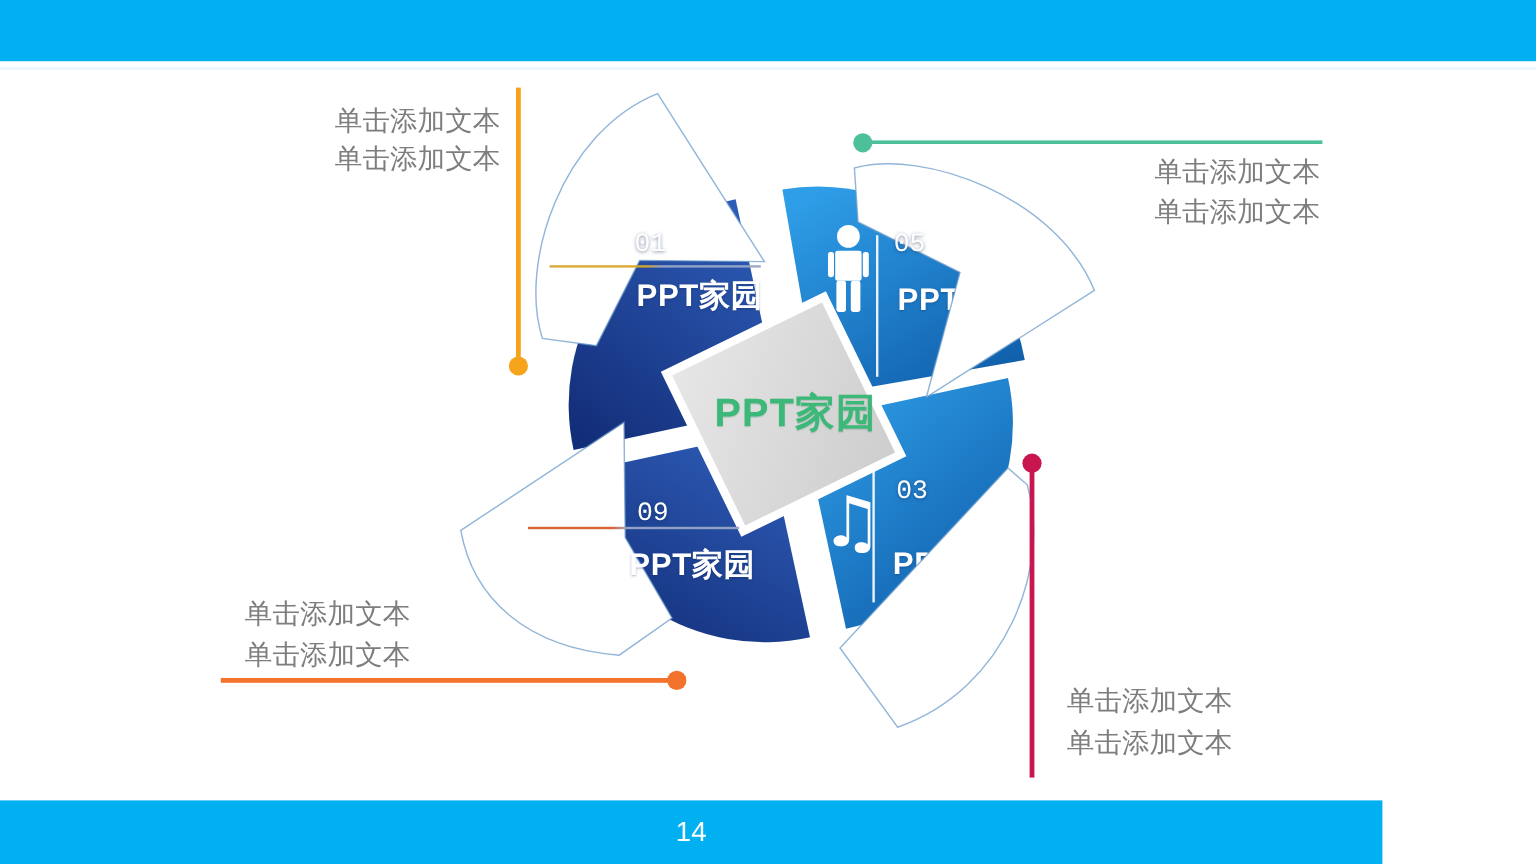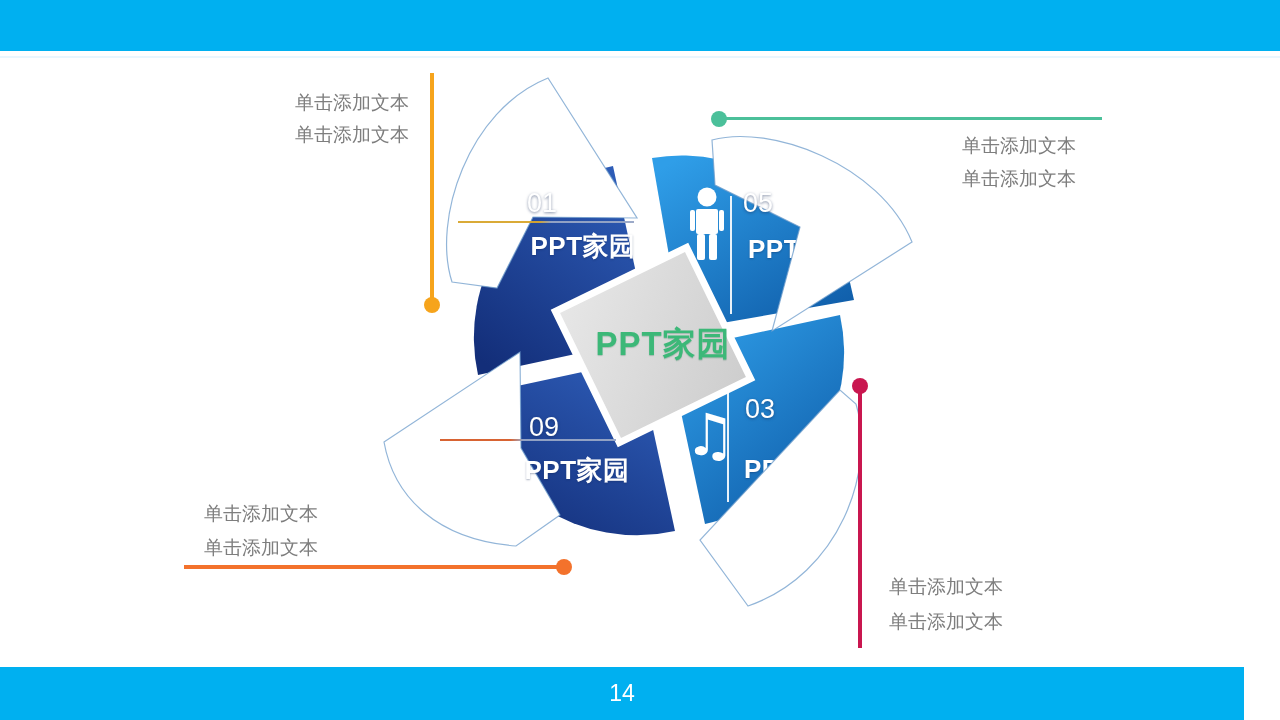--- a/index.html
+++ b/index.html
@@ -3,50 +3,50 @@
 <meta charset="utf-8">
 <style>
   html,body{margin:0;padding:0;}
   body{width:1280px;height:720px;position:relative;overflow:hidden;background:#ffffff;
        font-family:"Liberation Sans", sans-serif;}
   .abs{position:absolute;}
 
   
   .topbar{left:0;top:0;width:1280px;height:51px;background:#00B0F0;z-index:1;}
   .topbar-edge{left:0;top:56px;width:1280px;height:2px;background:#EAF6FD;z-index:1;}
-  .footbar{left:0;top:667px;width:1244px;height:53px;background:#00B0F0;z-index:6;
+  .footbar{left:0;top:667px;width:1152px;height:53px;background:#00B0F0;z-index:6;
            color:#ffffff;font-size:23px;text-align:center;line-height:53px;}
 
   
   .svg-layer{left:0;top:0;width:1280px;height:720px;}
   #base-layer{z-index:2;}
   #blade-layer{z-index:4;}
 
   
-  .seg-num{font-family:Liberation Sans, sans-serif;font-size:27px;color:#ffffff;
+  .seg-num{font-family:Liberation Mono, monospace;font-size:22px;color:#ffffff;
            text-align:center;width:60px;line-height:27px;
            text-shadow:0 1px 3px rgba(25,45,90,.55);z-index:5;}
   .seg-label{font-size:26px;font-weight:700;color:#ffffff;white-space:nowrap;
              text-shadow:0 1px 2px rgba(15,35,80,.35);letter-spacing:.5px;}
   .under-label{z-index:3;}
   .over-label{z-index:5;text-align:center;width:140px;}
   .seg-underline{height:2px;width:176px;z-index:5;opacity:.95;}
   .u01{background:linear-gradient(90deg,#D8A62C 0%,#D8A62C 46%,#97A6C6 53%,#97A6C6 100%);}
   .u04{background:linear-gradient(90deg,#D65B28 0%,#D65B28 40%,#97A6C6 47%,#97A6C6 100%);}
   .seg-vline{width:2px;background:rgba(255,255,255,.9);z-index:5;}
 
   .center-label{left:553px;top:322px;width:220px;text-align:center;z-index:5;
                 font-size:33px;font-weight:700;letter-spacing:1px;color:#3CB878;
                 text-shadow:0 1px 1px rgba(0,90,50,.25);}
 
   .music-icon{left:678px;top:400px;width:64px;height:70px;line-height:70px;z-index:5;
               font-family:"DejaVu Sans", sans-serif;font-size:58px;color:#ffffff;text-align:center;}
 
   
-  .callout-text{font-size:19px;color:#7E7E7E;white-space:nowrap;z-index:5;line-height:21px;}
+  .callout-text{font-size:23px;color:#7E7E7E;white-space:nowrap;z-index:5;line-height:21px;font-family:Liberation Mono, monospace;}
   .dot{border-radius:50%;z-index:5;}
   .cl-line{z-index:5;}
 </style>
 </head>
 <body>
 
 <div class="abs topbar"></div>
 <div class="abs topbar-edge"></div>
 <div class="abs footbar">
   <span>14</span>

